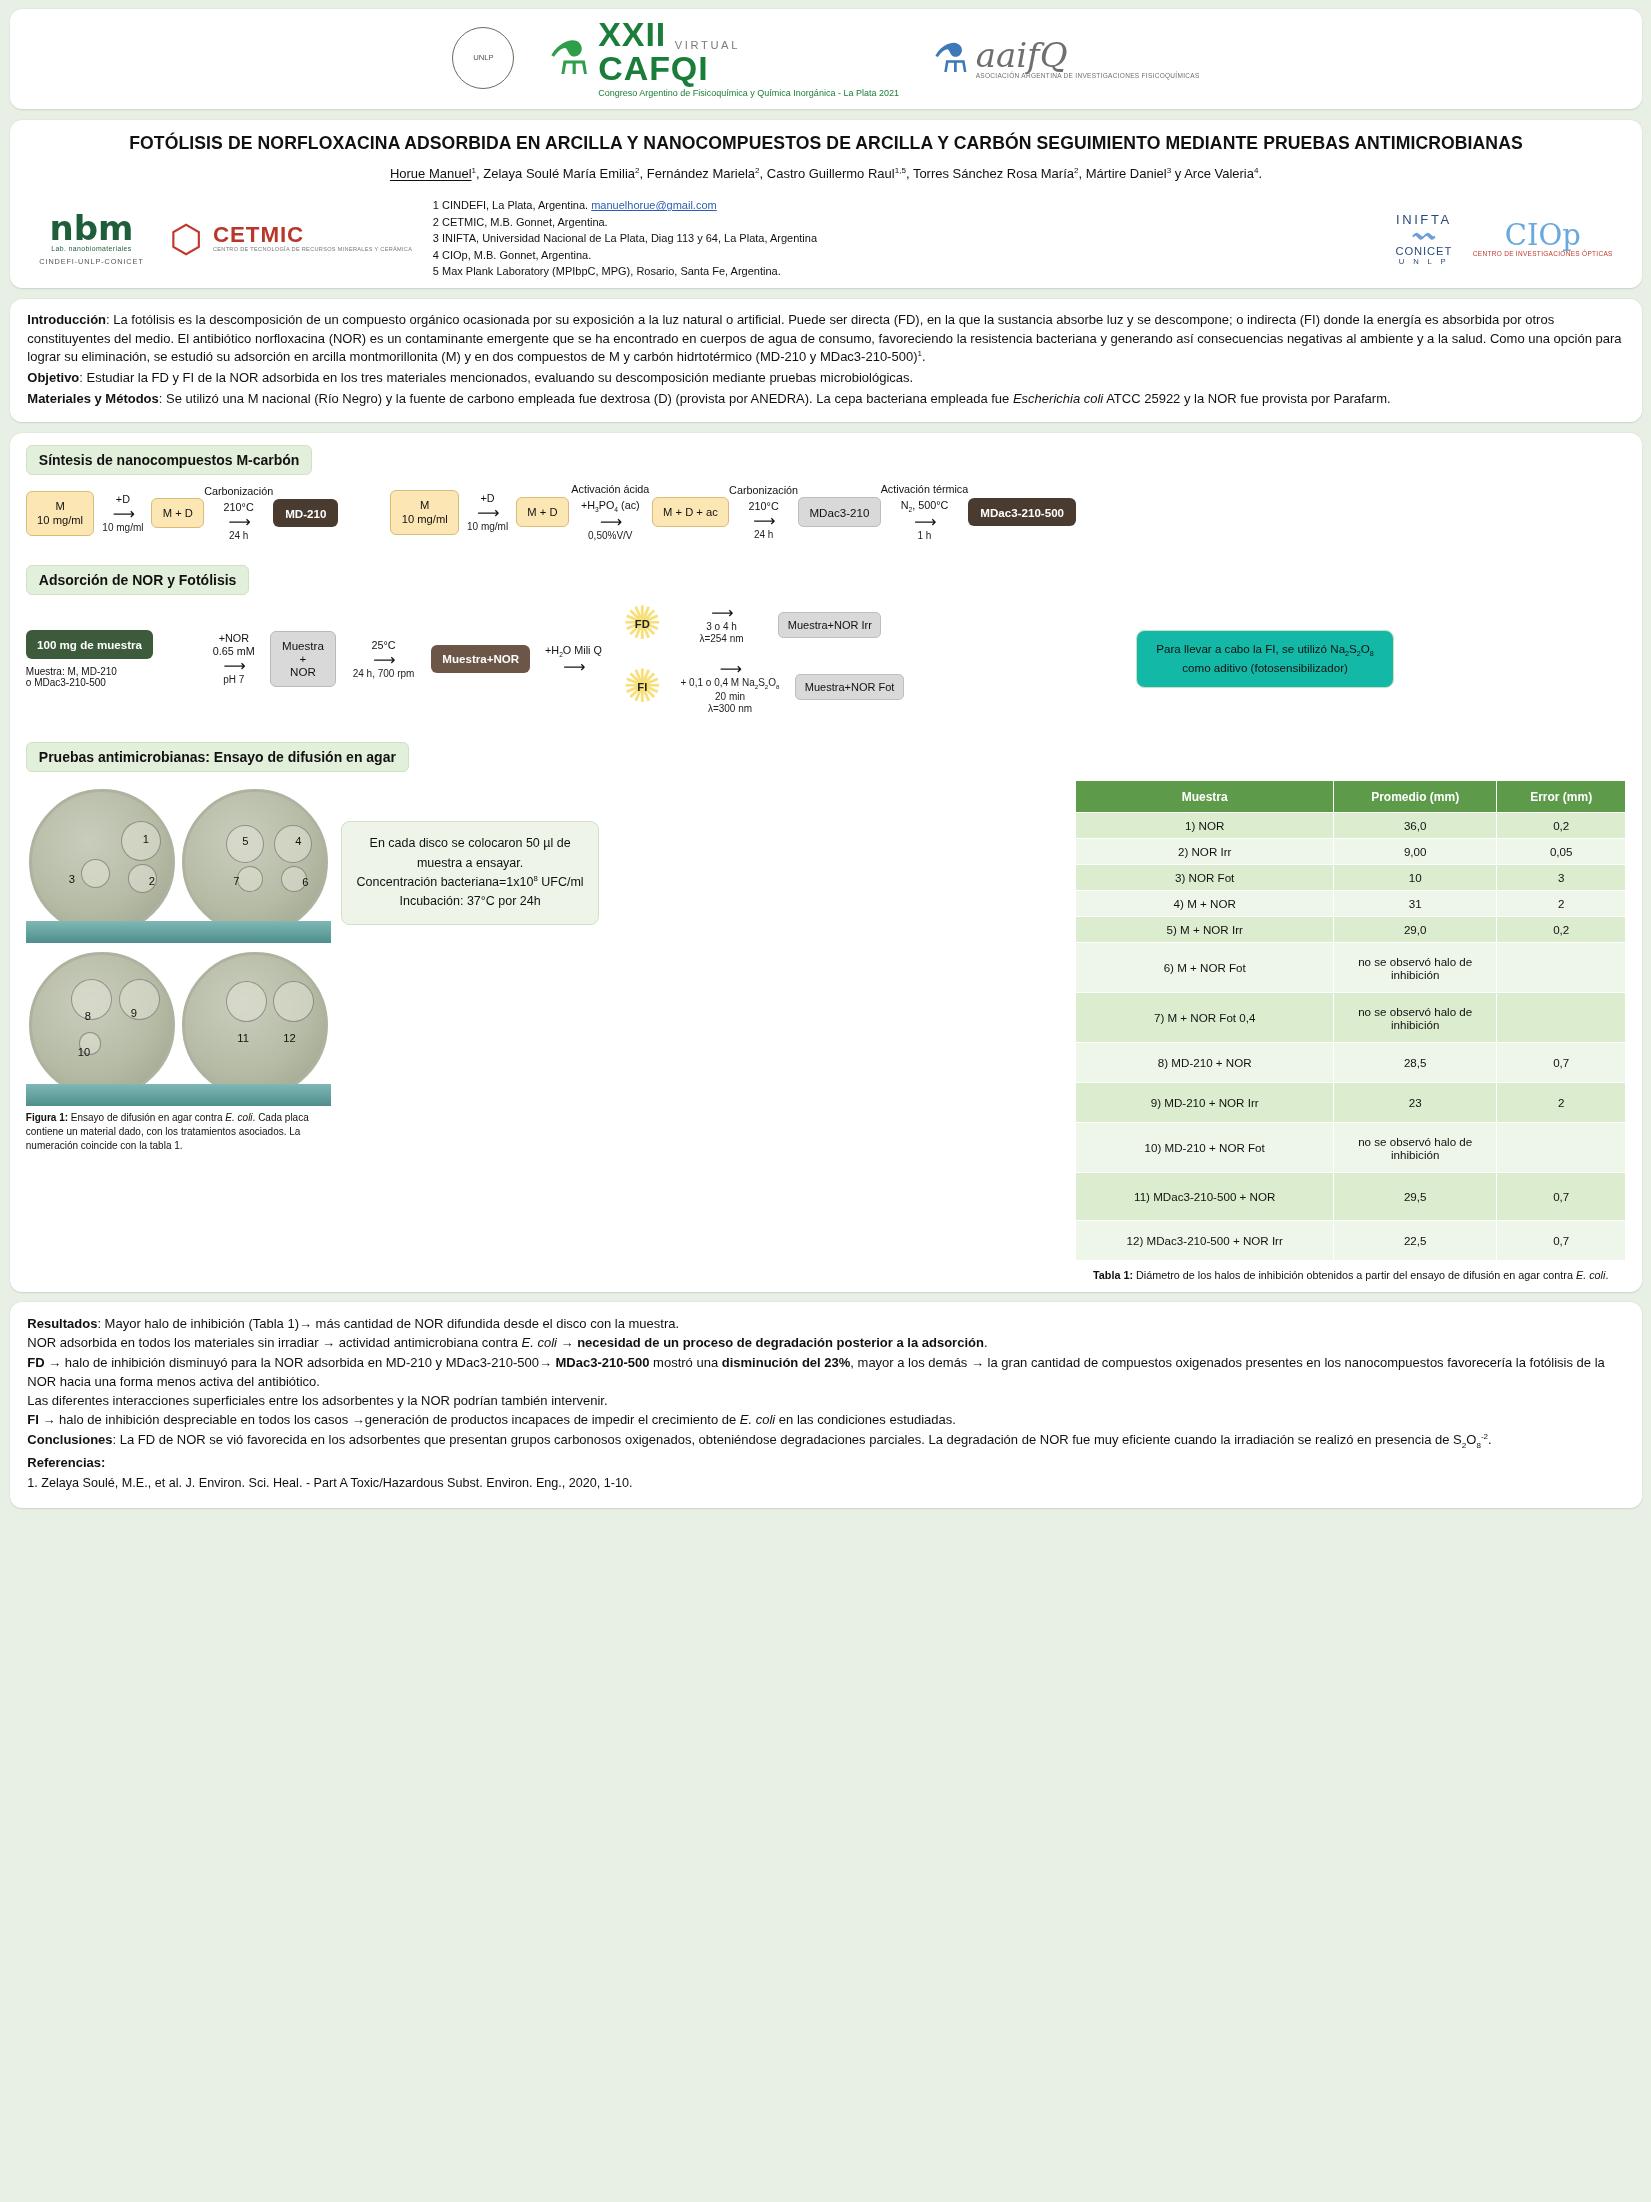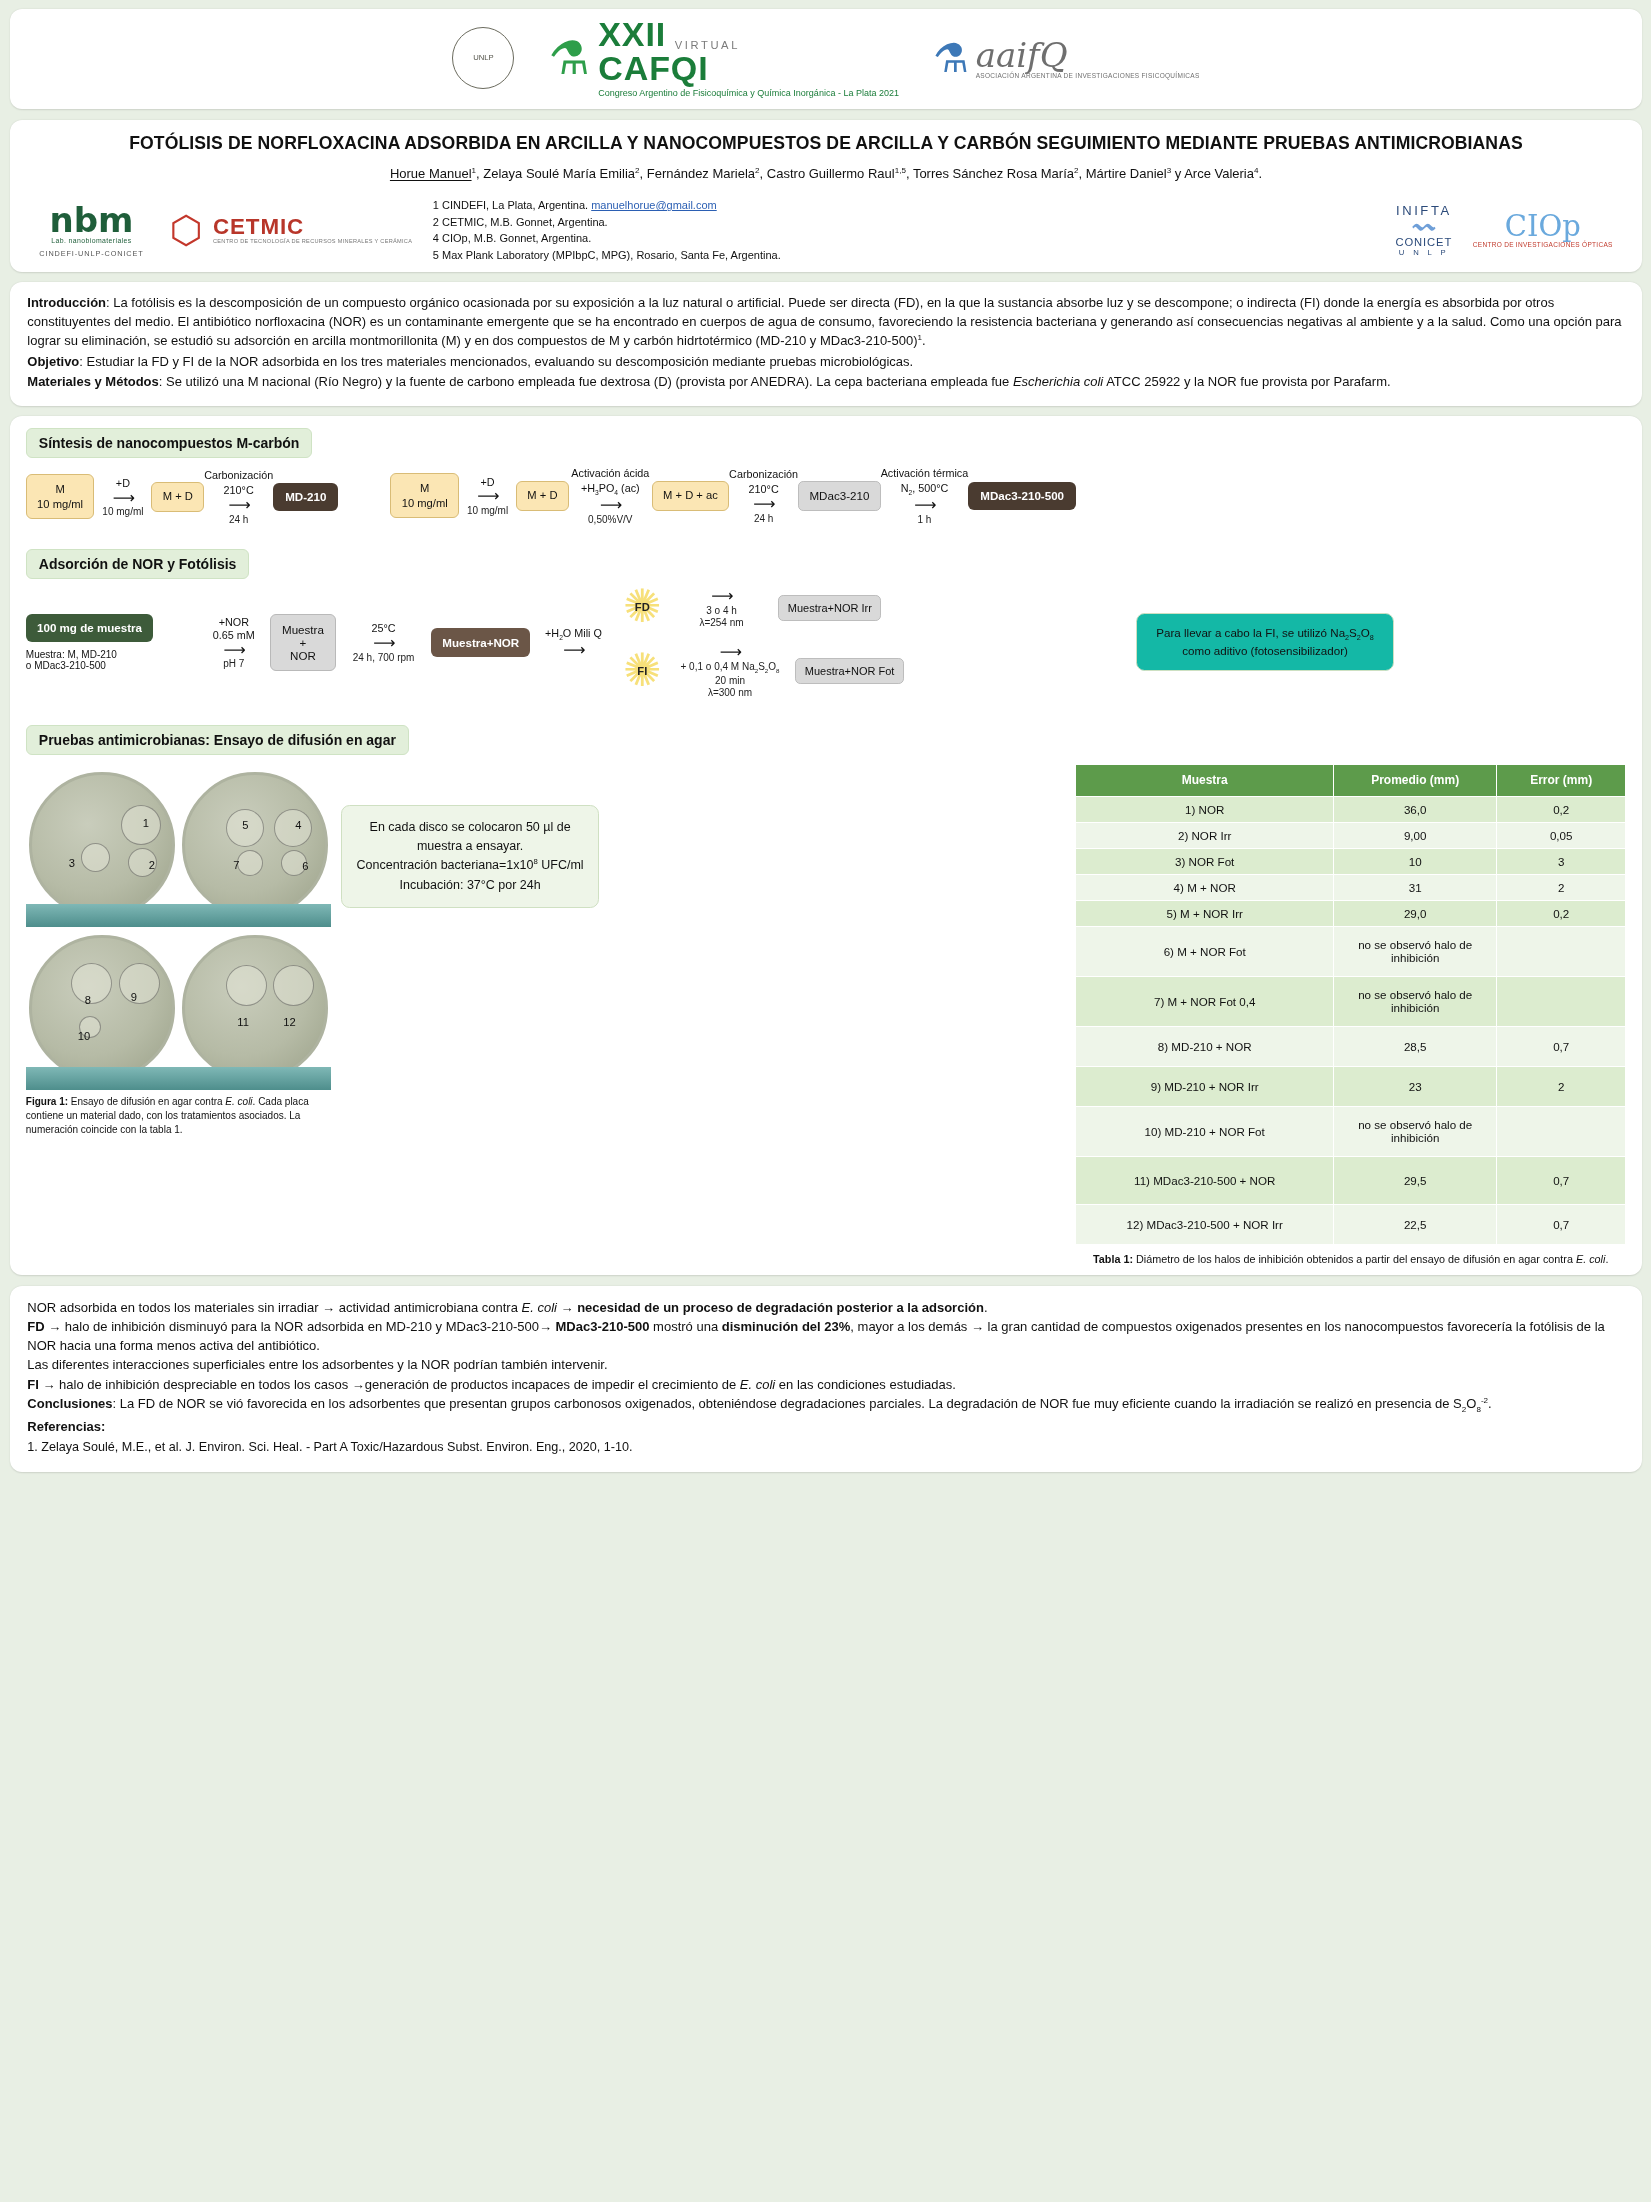--- a/index.html
+++ b/index.html
@@ -214,20 +214,21 @@
           </div>
         </div>
       </div>
 
       <div class="afil-text">
         <div>
           <span>1 CINDEFI, La Plata, Argentina.</span>
           <a href="#">manuelhorue@gmail.com</a>
         </div>
         <div>2 CETMIC, M.B. Gonnet, Argentina.</div>
+        <div>3 INIFTA, Universidad Nacional de La Plata, Diag 113 y 64, La Plata, Argentina</div>
         <div>4 CIOp, M.B. Gonnet, Argentina.</div>
         <div>5 Max Plank Laboratory (MPIbpC, MPG), Rosario, Santa Fe, Argentina.</div>
       </div>
 
       <div class="afil-right">
         <div class="inifta">
           <div class="inifta-t">INIFTA</div>
           <div class="inifta-h">〰</div>
           <div class="inifta-b">CONICET</div>
           <div class="inifta-u">U N L P</div>
@@ -550,20 +551,23 @@
         <div class="tablecap">
           <b>Tabla 1:</b><span> Diámetro de los halos de inhibición obtenidos a partir del ensayo de difusión en agar contra </span><i>E. coli</i><span>.</span>
         </div>
       </div>
     </div>
   </div>
 
   <div class="card">
     <div class="concl">
       <p style="margin:0;">
+        <b>Resultados</b><span>: Mayor halo de inhibición (Tabla 1)→ más cantidad de NOR difundida desde el disco con la muestra.</span>
+      </p>
+      <p style="margin:0;">
         <span>NOR adsorbida en todos los materiales sin irradiar → actividad antimicrobiana contra </span><i>E. coli</i><span> → </span><b>necesidad de un proceso de degradación posterior a la adsorción</b><span>.</span>
       </p>
       <p style="margin:0;">
         <b>FD</b><span> → halo de inhibición disminuyó para la NOR adsorbida en MD-210 y MDac3-210-500→ </span><b>MDac3-210-500</b><span> mostró una </span><b>disminución del 23%</b><span>, mayor a los demás → la gran cantidad de compuestos oxigenados presentes en los nanocompuestos favorecería la fotólisis de la NOR hacia una forma menos activa del antibiótico.</span>
       </p>
       <p style="margin:0;">Las diferentes interacciones superficiales entre los adsorbentes y la NOR podrían también intervenir.</p>
       <p style="margin:0;">
         <b>FI</b><span> → halo de inhibición despreciable en todos los casos →generación de productos incapaces de impedir el crecimiento de </span><i>E. coli</i><span> en las condiciones estudiadas.</span>
       </p>
       <p style="margin:0;">

